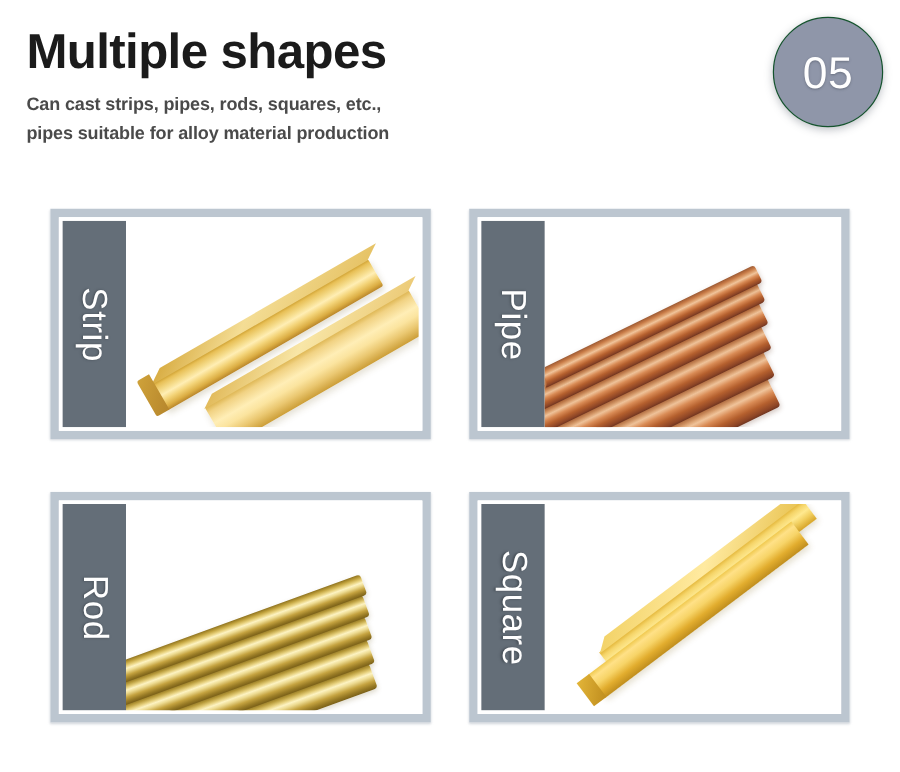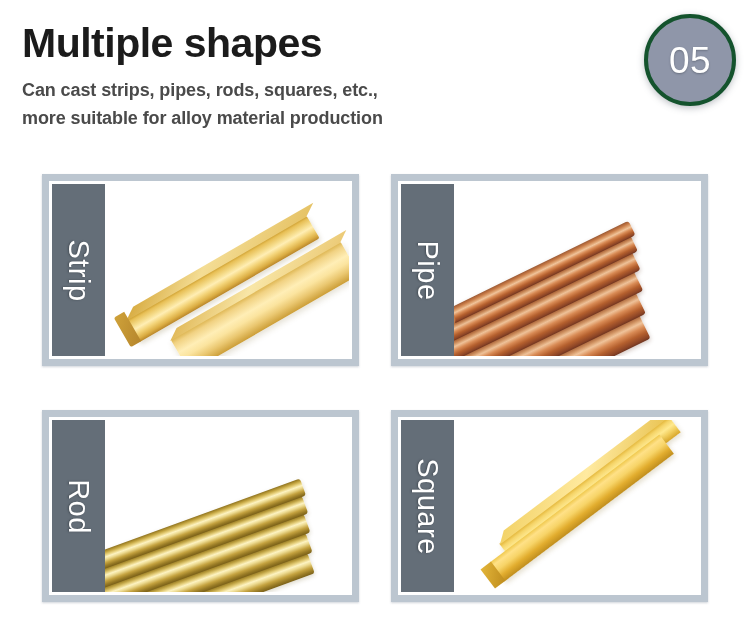--- a/index.html
+++ b/index.html
@@ -17,37 +17,37 @@
     font-size: 41px;
     font-weight: 700;
     color: #1b1b1b;
     letter-spacing: -0.5px;
     line-height: 1.05;
     font-stretch: condensed;
     white-space: nowrap;
   }
   .subtitle {
     margin-top: 11px;
-    font-size: 18px;
+    font-size: 15px;
     font-weight: 600;
     color: #4a4a4a;
     line-height: 1.58;
     letter-spacing: -0.1px;
     white-space: nowrap;
   }
 
   
   .badge-wrap {
     position: absolute; right: 14px; top: 14px;
     width: 92px; height: 92px;
   }
   .badge {
     width: 92px; height: 92px; border-radius: 50%;
     background: #8f96a9;
-    border: 4px solid #14532d;
+    border: 1px solid #14532d;
     box-shadow: 0 2px 7px rgba(80,88,100,0.38);
     display: flex; align-items: center; justify-content: center;
   }
   .badge-num {
     font-size: 37px; font-weight: 400; color: #ffffff;
     letter-spacing: 0.5px;
     text-shadow: 0 1px 2px rgba(60,66,78,0.45);
     line-height: 1;
   }
 
@@ -219,21 +219,21 @@
 </style>
 </head>
 <body>
 
 <div class="page">
 
   <div class="header">
     <div class="title">Multiple shapes</div>
     <div class="subtitle">
       <div>Can cast strips, pipes, rods, squares, etc.,</div>
-      <div>more suitable for alloy material production</div>
+      <div>pipes suitable for alloy material production</div>
     </div>
   </div>
 
   <div class="badge-wrap">
     <div class="badge">
       <span class="badge-num">05</span>
     </div>
   </div>
 
   <div class="grid">

